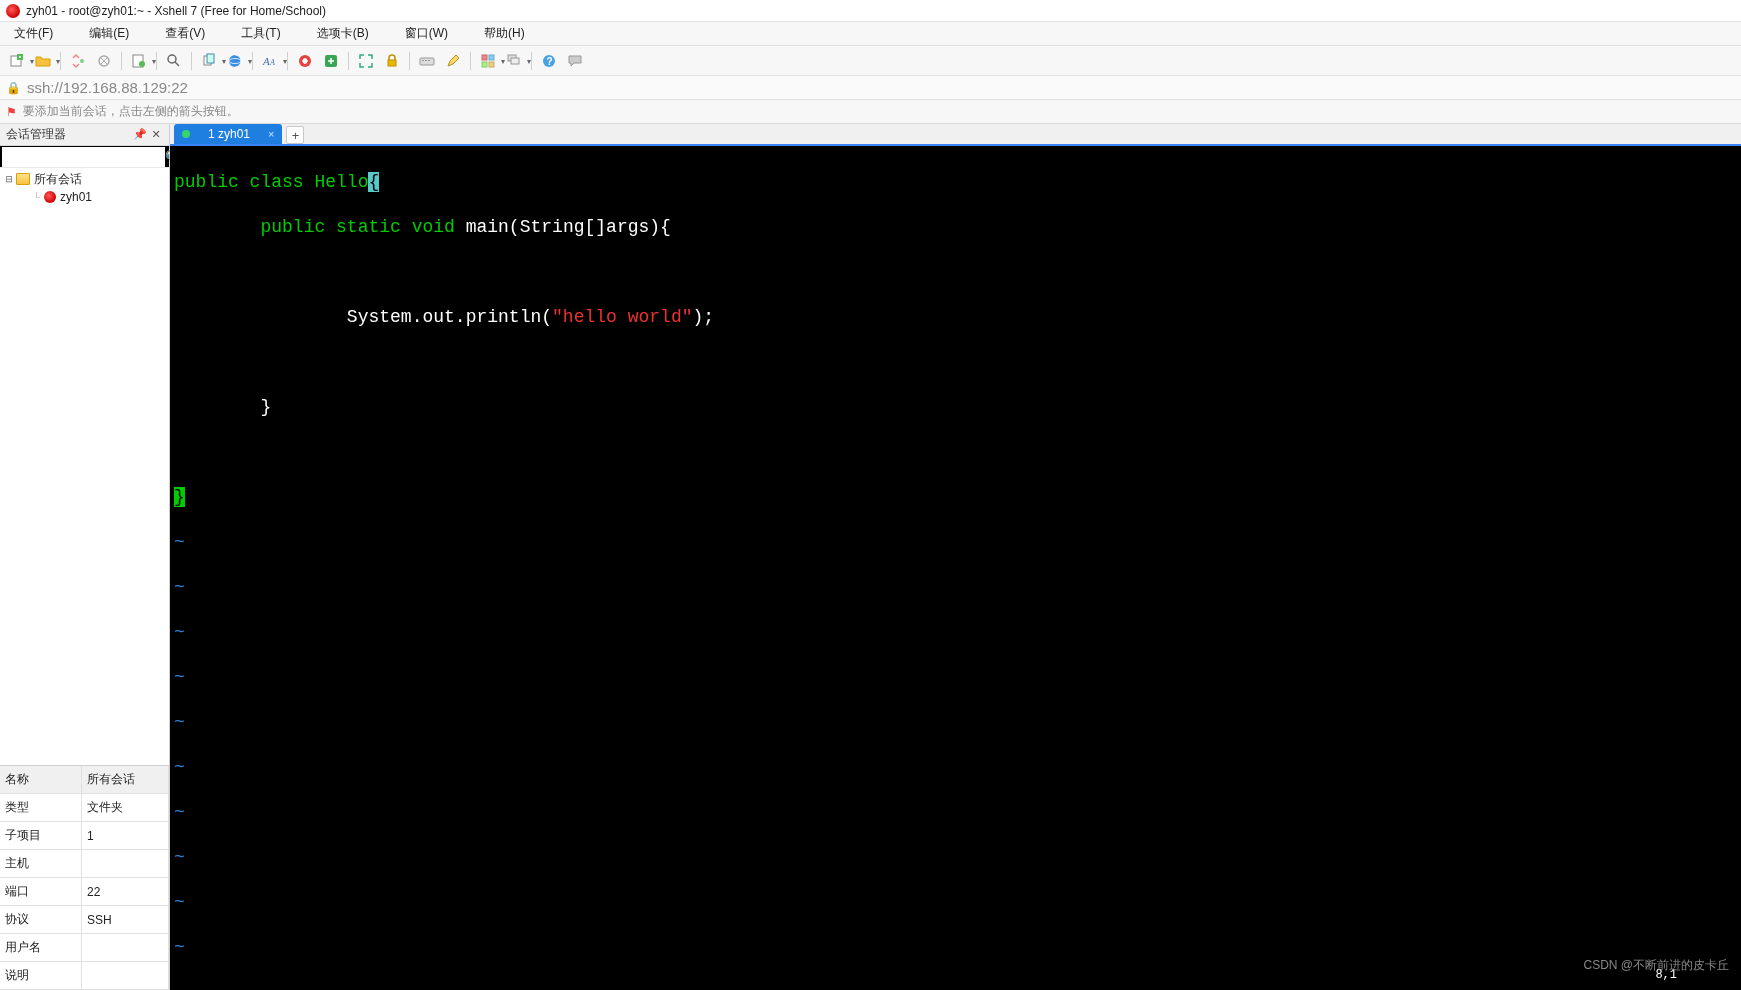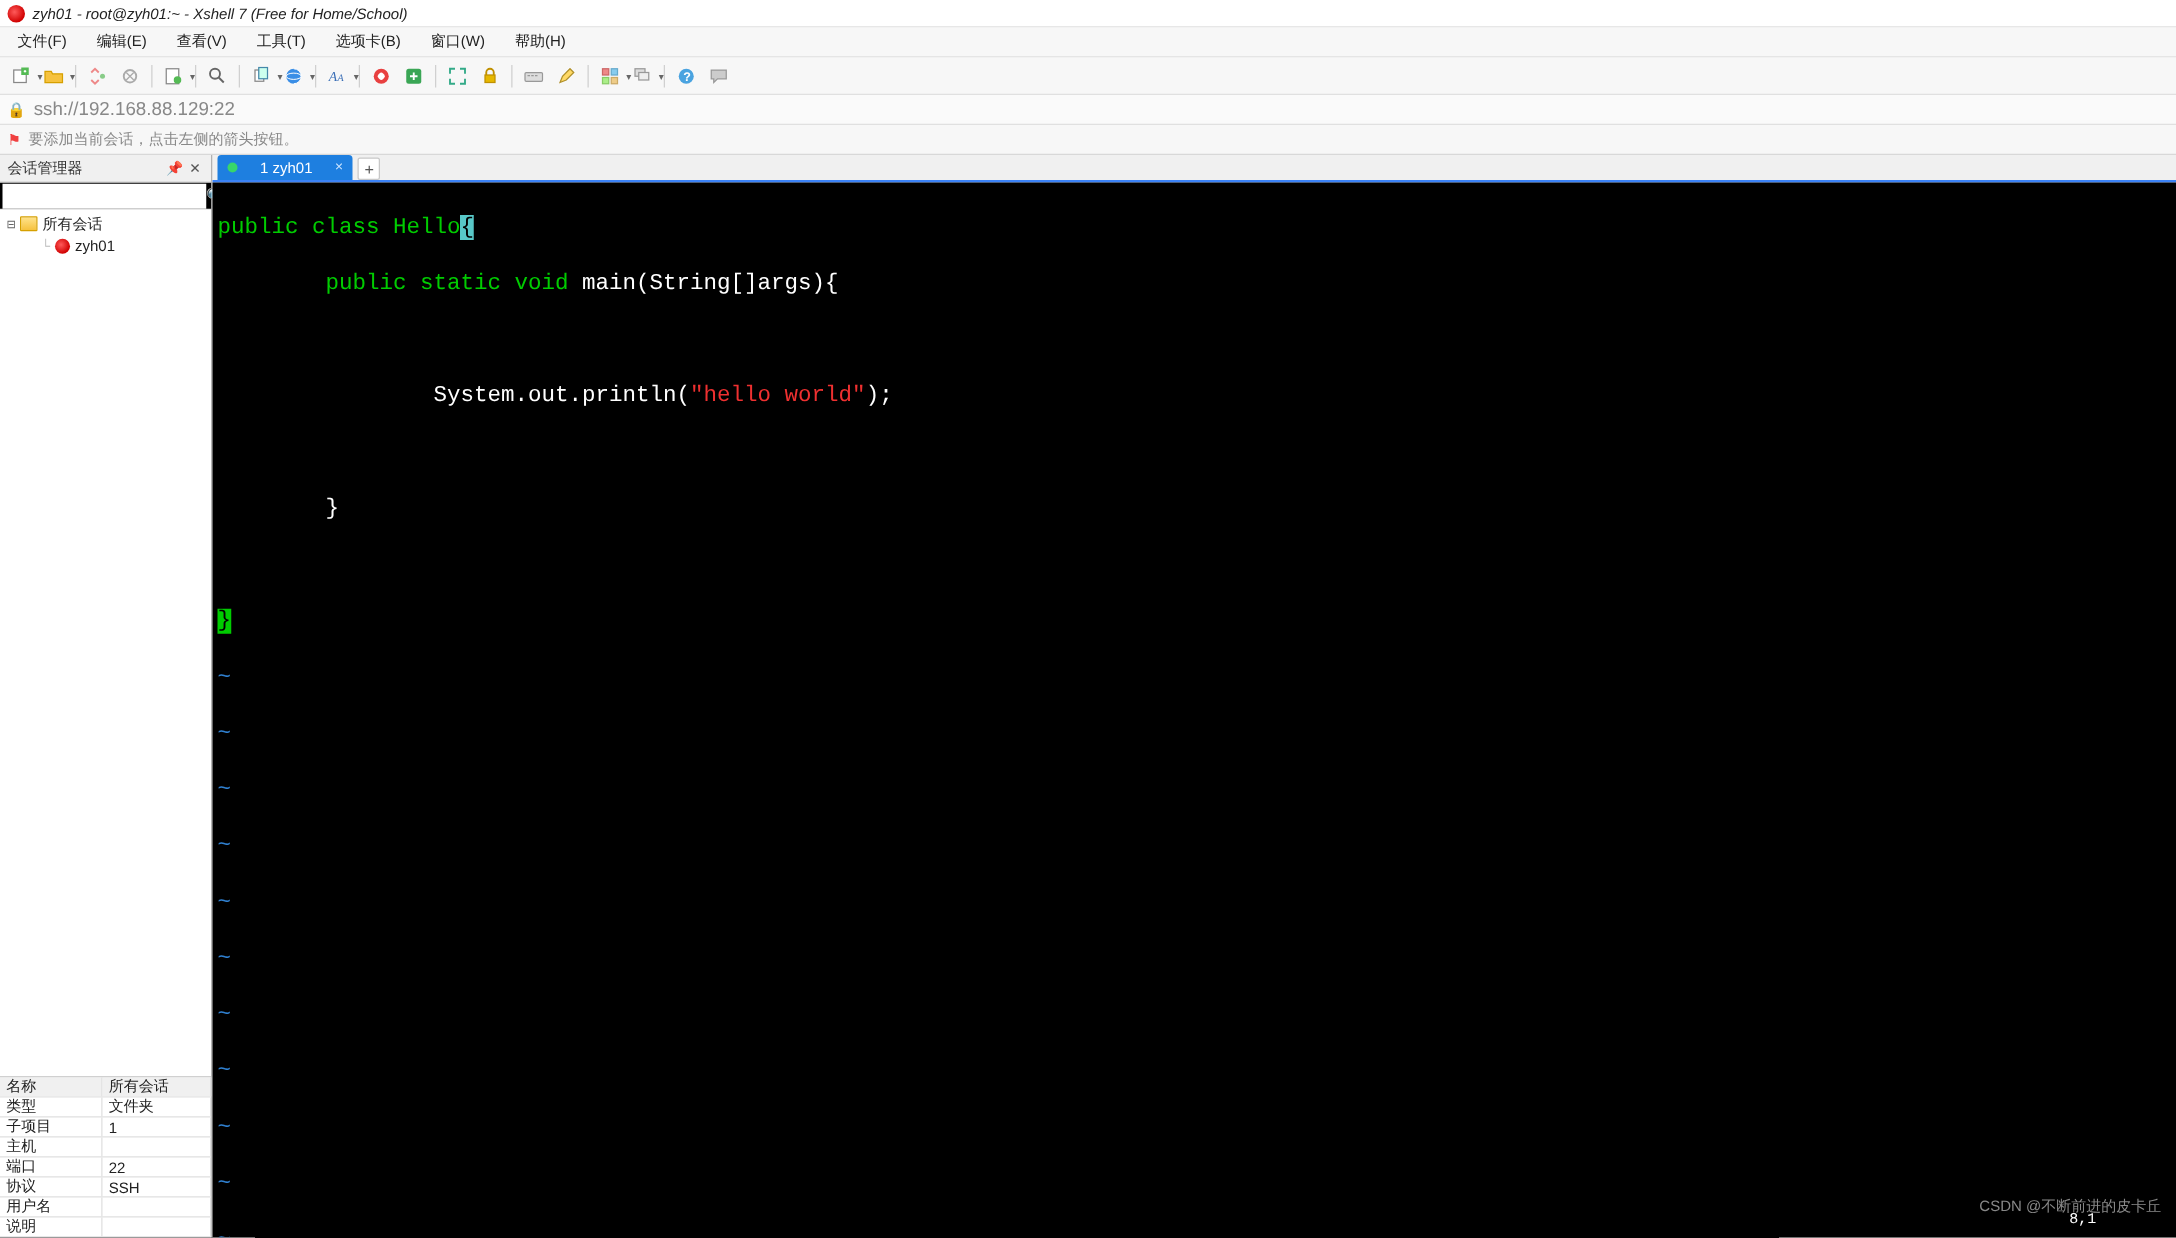--- a/index.html
+++ b/index.html
@@ -22,30 +22,30 @@
   padding: 0 6px;
   gap: 6px;
   border-bottom: 1px solid #e0e0e0;
 }
 .titlebar .app-icon {
   width: 14px; height: 14px;
   background: radial-gradient(circle at 40% 40%, #ff5a5a 0%, #d00000 70%);
   border-radius: 50%;
   display: inline-block;
 }
-.titlebar .title-text { color: #222; font-size: 12px; font-style: italic; }
+.titlebar .title-text { color: #222; font-size: 12px; }
 
 
 .menubar {
   height: 24px;
   background: #f7f7f7;
   display: flex;
   align-items: center;
   padding: 0 6px;
-  gap: 8px;
+  gap: 20px;
   border-bottom: 1px solid #e0e0e0;
 }
 .menubar .menu-item {
   padding: 3px 8px;
   color: #222;
   cursor: default;
 }
 
 
 .toolbar {
@@ -185,21 +185,21 @@
   margin-right: 2px;
 }
 
 
 .propgrid {
   border-top: 1px solid #d0d0d0;
   background: #fff;
 }
 .propgrid-row {
   display: flex;
-  height: 16px;
+  height: 28px;
   border-bottom: 1px solid #e0e0e0;
 }
 .propgrid-row.header .propcell { background: #f0f0f0; font-weight: normal; }
 .propcell {
   border-right: 1px solid #e0e0e0;
   padding: 2px 5px;
   font-size: 12px;
   color: #222;
   display: flex;
   align-items: center;

